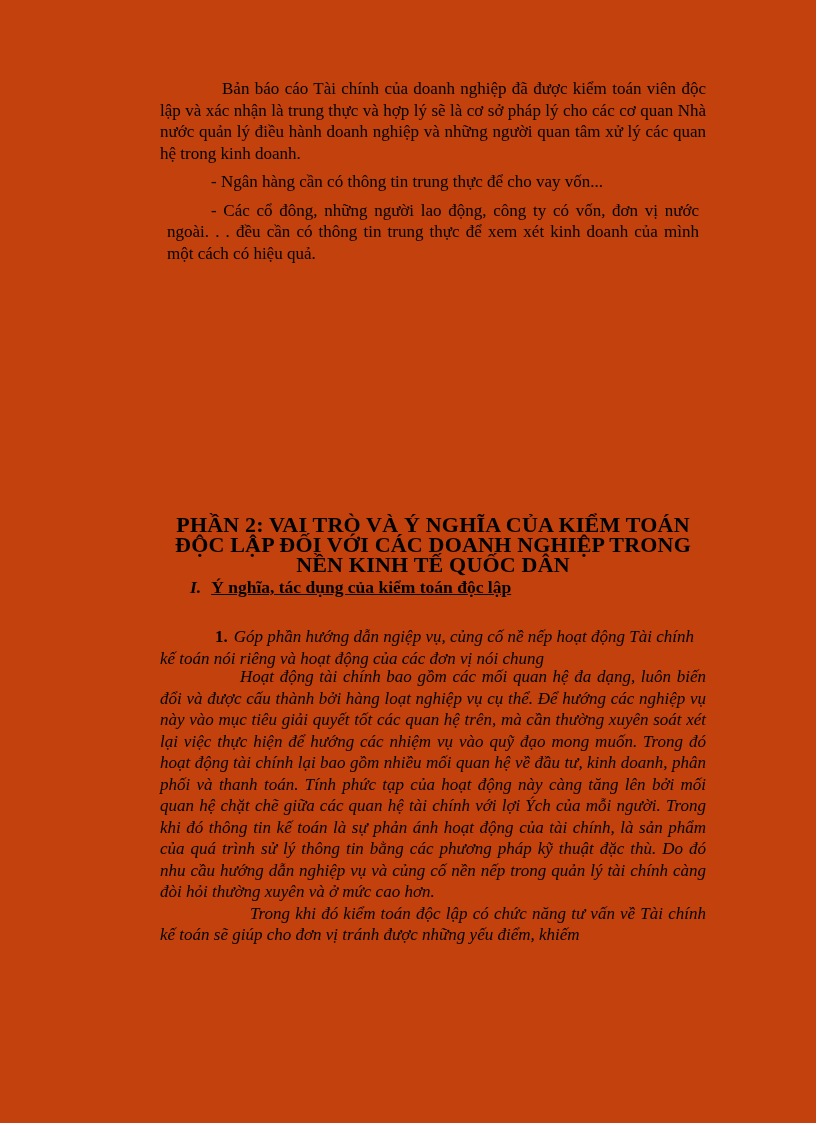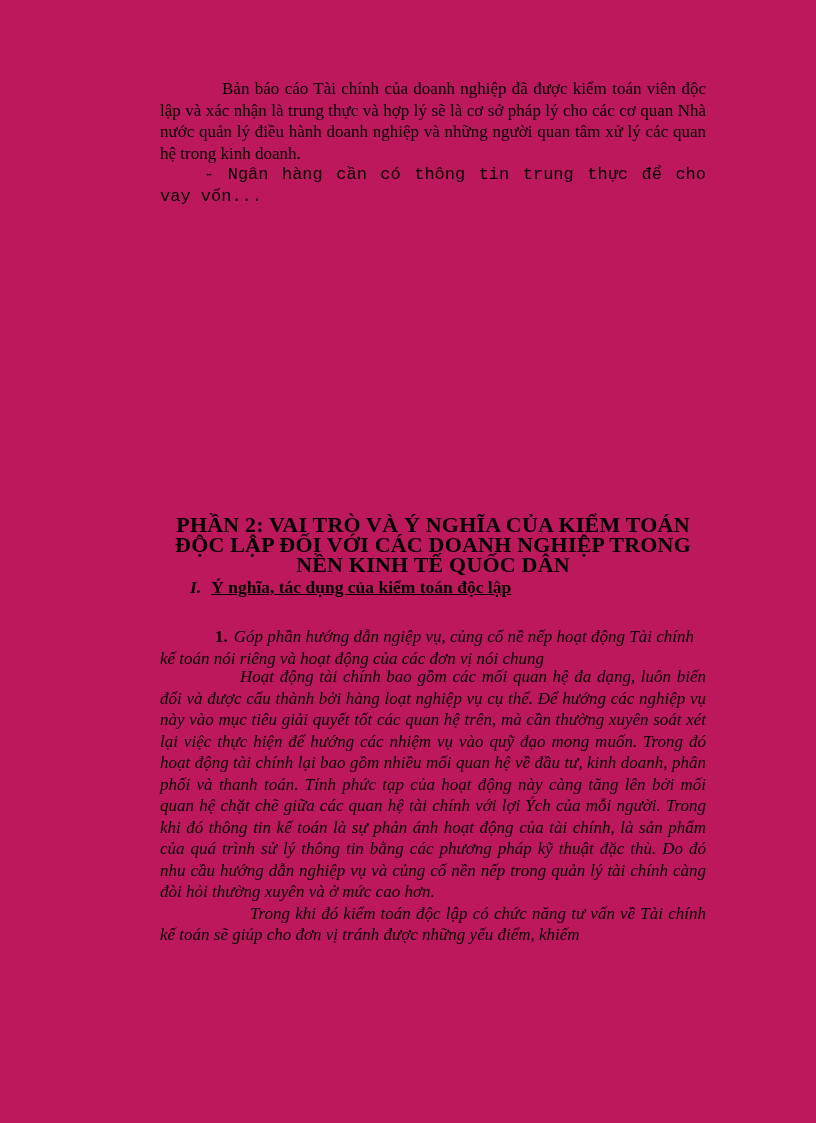--- a/index.html
+++ b/index.html
@@ -1,36 +1,36 @@
 <!DOCTYPE html>
 <html><head>
 <meta charset="utf-8">
 <style>
   html,body { margin:0; padding:0; background:#e8e8e8; }
   .page {
     position:relative;
     width:816px; height:1123px;
     margin:0 auto;
-    background:#be185d;
+    background:#c2410c;
     font-family:"Liberation Serif", serif;
     color:#000000;
     overflow:hidden;
   }
   .content {
     position:absolute;
     left:160px; top:78px;
     width:546px;
   }
   .body-text {
     font-size:17px;
     line-height:21.5px;
     text-align:justify;
   }
   .para-first { text-indent:62px; margin:0; }
-  .bullet-line { text-indent:44px; margin:0;font-family:Liberation Mono, monospace; }
+  .bullet-line { text-indent:44px; margin:7px; }
   .block { position:absolute; left:0; width:546px; }
   .part-heading {
     top:437px;
     font-size:22px;
     font-weight:bold;
     line-height:20px;
     text-align:center;
     letter-spacing:0.2px;
   }
   .section-heading {
@@ -57,20 +57,21 @@
 </style>
 </head>
 <body>
 
 <div class="page">
   <div class="content">
 
     <div class="block body-text" style="top:0;">
       <p class="para-first">Bản báo cáo Tài chính của doanh nghiệp đã được kiểm toán viên độc lập và xác nhận là trung thực và hợp lý sẽ là cơ sở pháp lý cho các cơ quan Nhà nước quản lý điều hành doanh nghiệp và những người quan tâm xử lý các quan hệ trong kinh doanh.</p>
       <p class="bullet-line">- Ngân hàng cần có thông tin trung thực để cho vay vốn...</p>
+      <p class="bullet-line">- Các cổ đông, những người lao động, công ty có vốn, đơn vị nước ngoài. . . đều cần có thông tin trung thực để xem xét kinh doanh của mình một cách có hiệu quả.</p>
     </div>
 
     <div class="block part-heading">PHẦN 2: VAI TRÒ VÀ Ý NGHĨA CỦA KIỂM TOÁN ĐỘC LẬP ĐỐI VỚI CÁC DOANH NGHIỆP TRONG NỀN KINH TẾ QUỐC DÂN</div>
 
     <div class="block section-heading">
       <span class="section-num">I.</span><span class="section-title">Ý nghĩa, tác dụng của kiểm toán độc lập</span>
     </div>
 
     <div class="block subsection-heading">
       <span class="sub-first-indent"></span><span class="sub-num">1.</span><span class="sub-title">Góp phần hướng dẫn ngiệp vụ, củng cố nề nếp hoạt động Tài chính kế toán nói riêng và hoạt động của các đơn vị nói chung</span>

